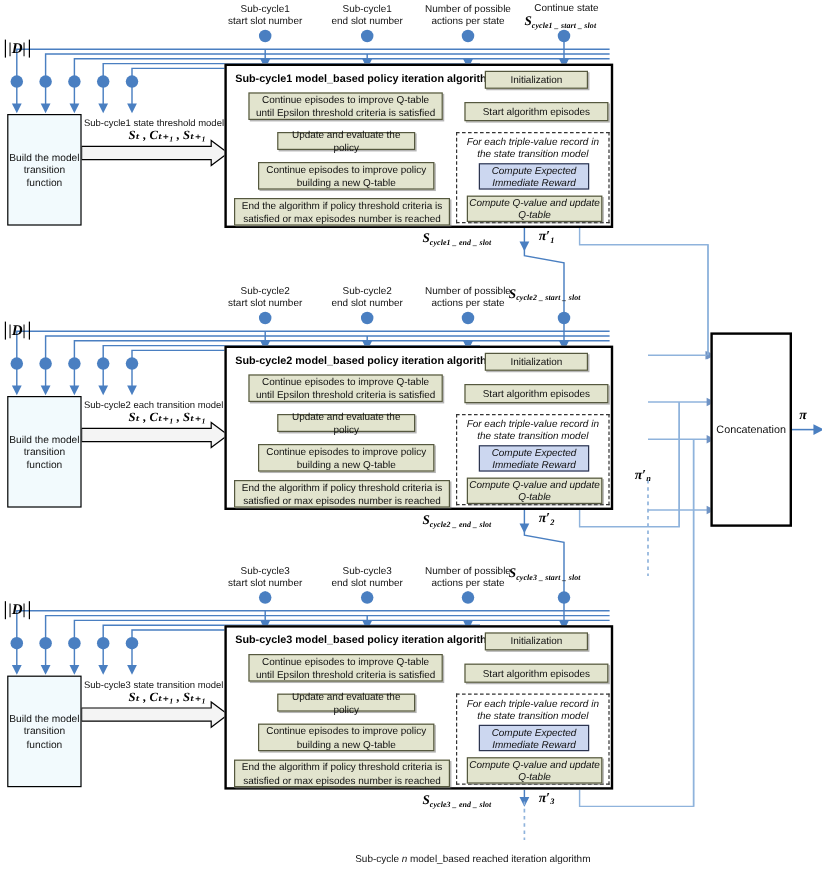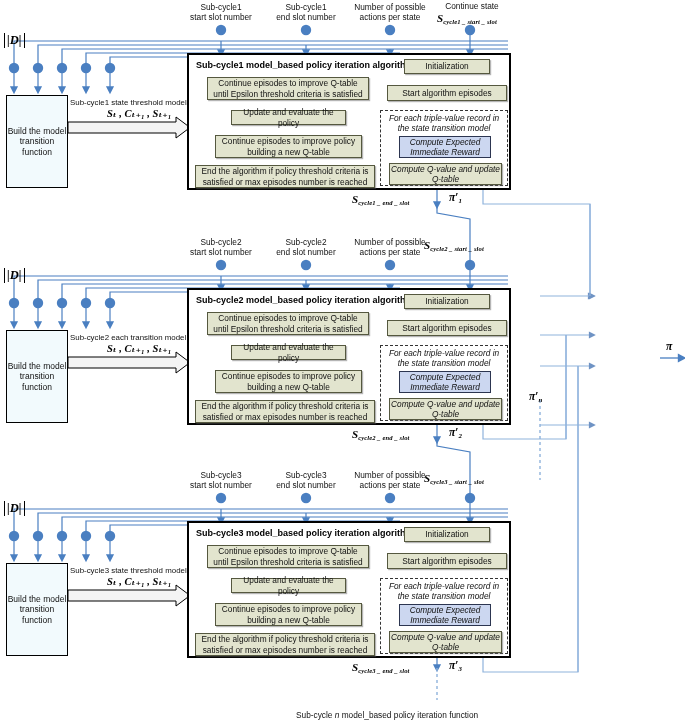--- a/index.html
+++ b/index.html
@@ -425,21 +425,21 @@
   </div>
 
   <div class="abs build-box" style="left:6px;top:563px;width:62px;height:93px;">
     <div>
       <span>Build the model</span><br>
       <span>transition</span><br>
       <span>function</span>
     </div>
   </div>
   <div class="stm" style="left:70px;top:566px;">
-    <span>Sub-cycle3 state threshold model</span>
+    <span>Sub-cycle3 state transition model</span>
   </div>
   <div class="stmm" style="left:107px;top:575px;">
     <span>Sₜ , Cₜ₊₁ , Sₜ₊₁</span>
   </div>
 
   <div class="abs cycle-box" style="left:187px;top:521px;width:324px;height:137px;">
     <div class="cycle-title" style="left:7px;top:5px;">Sub-cycle3 model_based policy iteration algorithm</div>
 
     <div class="abs step" style="left:215px;top:4px;width:86px;height:15px;">Initialization</div>
     <div class="abs step" style="left:198px;top:30px;width:120px;height:16px;">Start algorithm episodes</div>
@@ -484,24 +484,27 @@
     </div>
   </div>
 
   <div class="math s-term" style="left:352px;top:661px;">
     <span>S</span><span class="sub">cycle3 _ end _ slot</span>
   </div>
   <div class="math pi-term" style="left:449px;top:659px;">
     <span>π</span><span class="pr">′</span><span class="sub">3</span>
   </div>
 
+  <div class="abs concat-box" style="left:592px;top:277px;width:68px;height:162px;">
+    <span>Concatenation</span>
+  </div>
   <div class="math pi-term" style="left:666px;top:340px;">
     <span>π</span>
   </div>
   <div class="math pi-term" style="left:529px;top:390px;">
     <span>π</span><span class="pr">′</span><span class="sub">n</span>
   </div>
 
   <div class="caption" style="left:296px;top:710px;">
-    <span>Sub-cycle </span><i>n</i><span> model_based policy iteration function</span>
+    <span>Sub-cycle </span><i>n</i><span> model_based reached iteration algorithm</span>
   </div>
 
 </div>
 
 </body></html>

